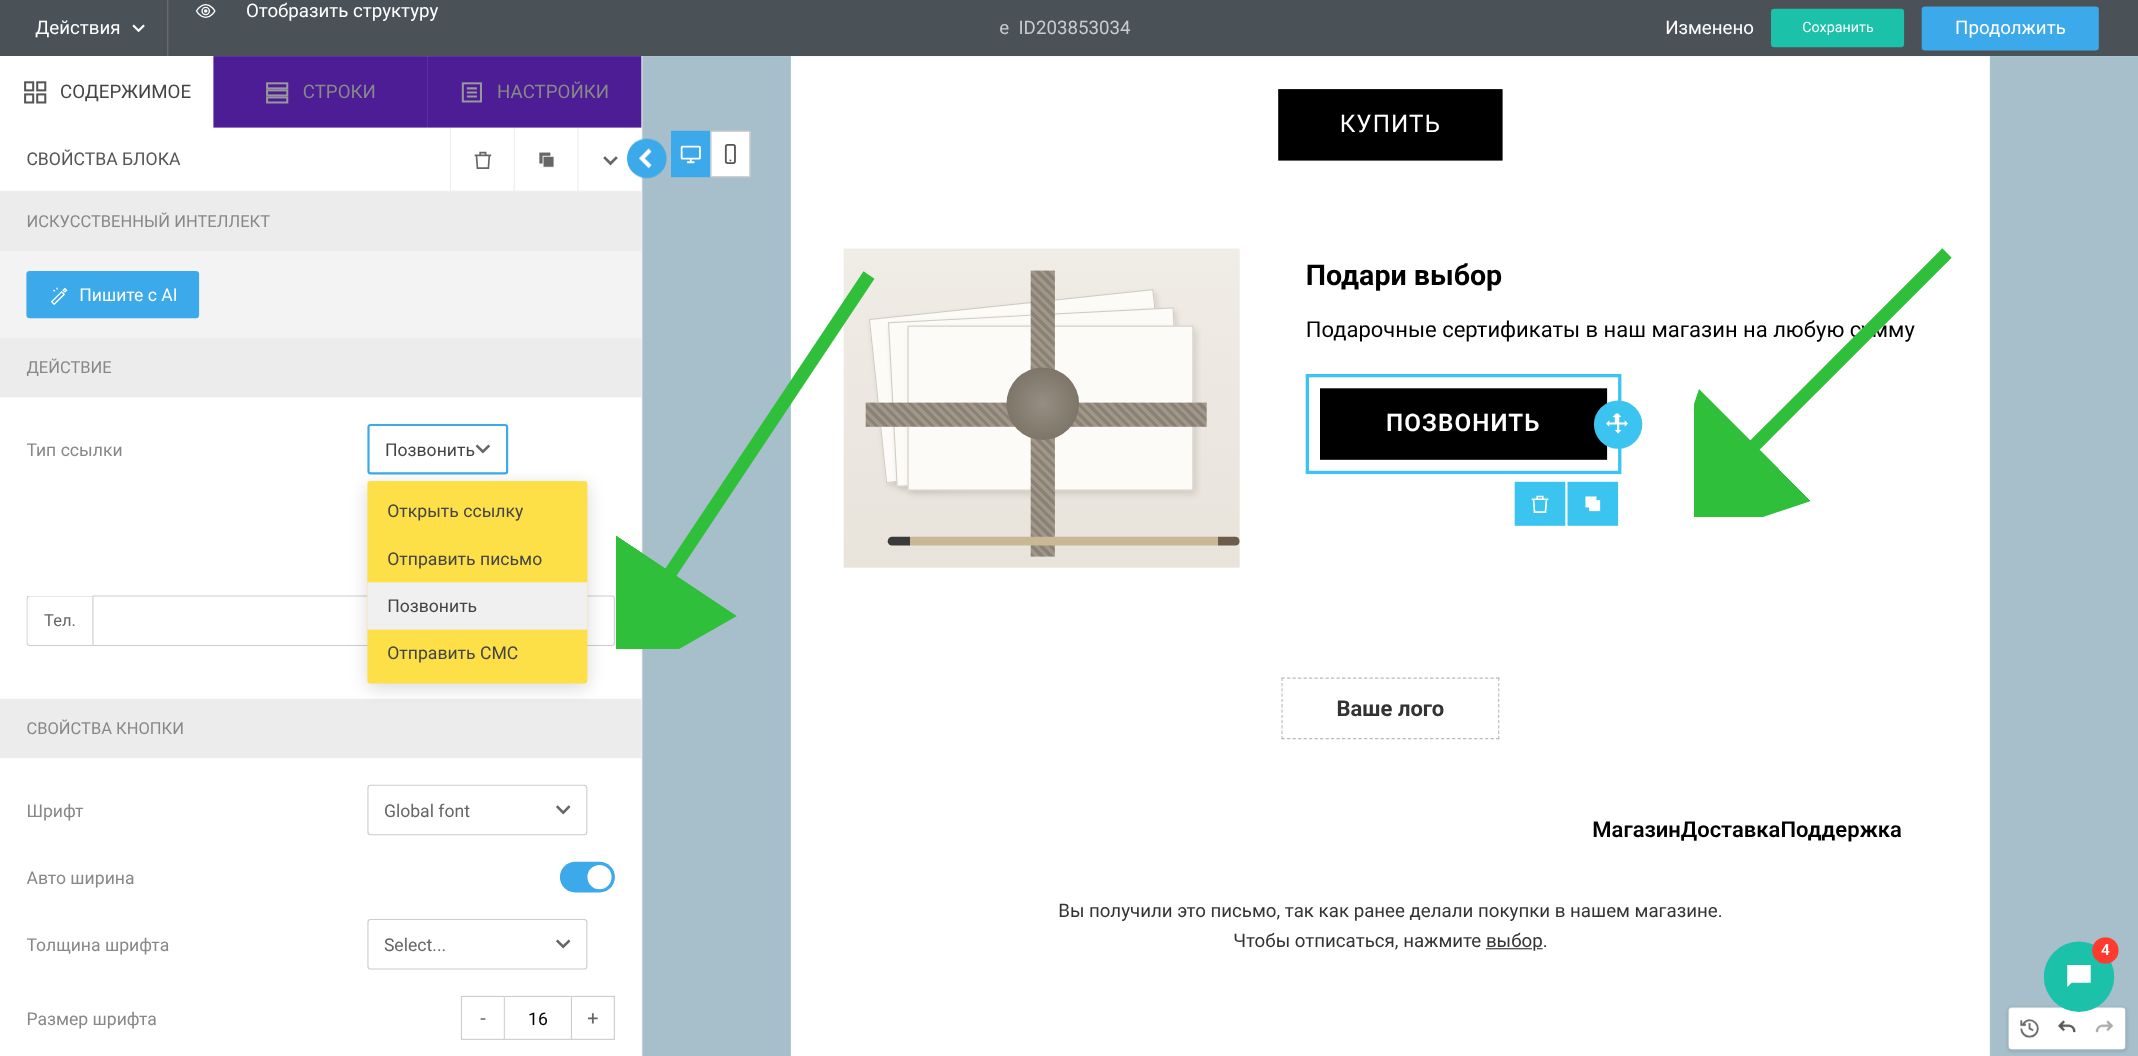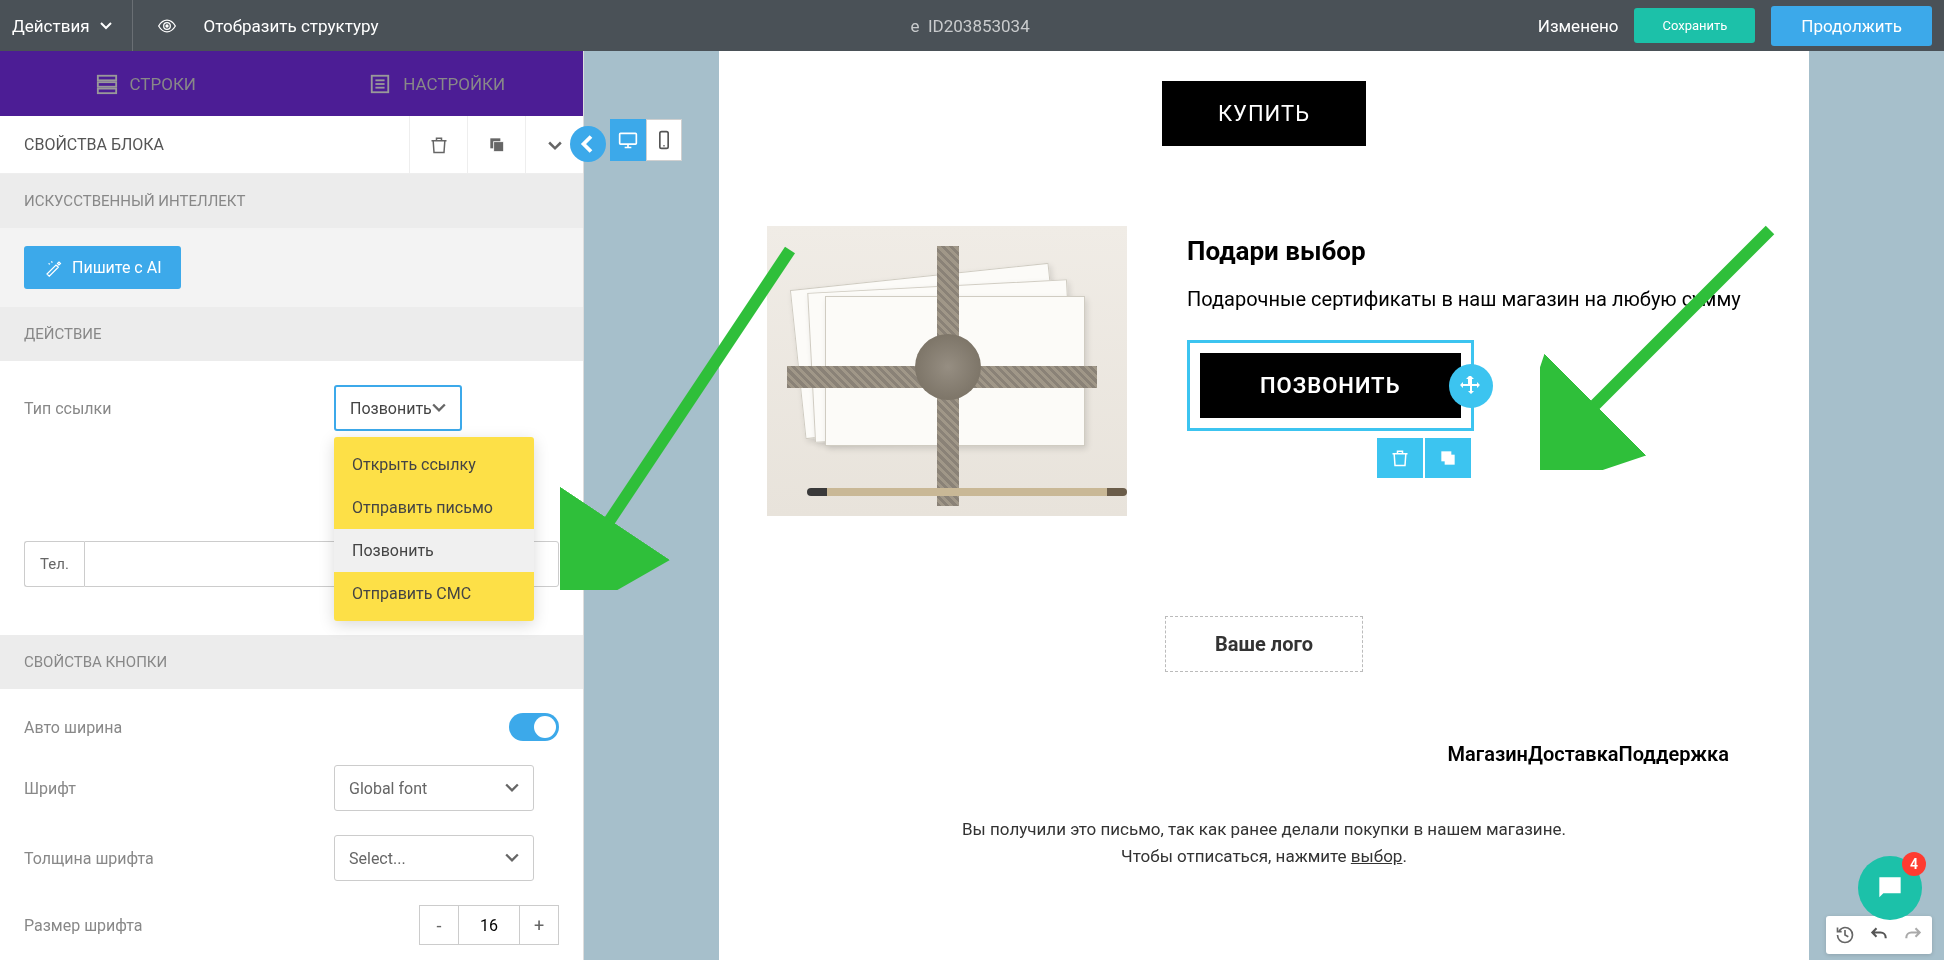--- a/index.html
+++ b/index.html
@@ -1,24 +1,24 @@
 <!DOCTYPE html>
 <html><head>
 <meta charset="utf-8">
 <style>
 *{box-sizing:border-box;margin:0;padding:0;font-family:-apple-system,BlinkMacSystemFont,"Segoe UI",Roboto,Arial,sans-serif}
 body{background:#f5f5f5;overflow:hidden;width:1944px;height:960px;position:relative}
 .topbar{height:51px;background:#4a5157;display:flex;align-items:center;color:#fff;font-size:17px}
-.topbar-left{display:flex;align-items:center;padding-left:12px}
+.topbar-left{display:flex;align-items:flex-start;padding-left:32px}
 .actions-menu{display:flex;align-items:center;gap:10px;padding-right:20px;border-right:1px solid #6a6f74;height:51px;cursor:pointer}
 .chev-down{width:12px;height:12px}
 .show-structure{display:flex;align-items:center;gap:27px;padding:0 24px;cursor:pointer}
 .eye-ic{width:20px;height:20px}
 .topbar-center{flex:1;text-align:center;color:#c9cbcd;font-size:17px}
-.topbar-right{display:flex;align-items:center;gap:16px;padding-right:12px}
+.topbar-right{display:flex;align-items:center;gap:16px;padding-right:36px}
 .btn-save{background:#1cc1a9;color:#fff;border:none;padding:10px 28px;font-size:13px;border-radius:3px;cursor:pointer}
 .btn-continue{background:#3ca9ea;color:#fff;border:none;padding:10px 30px;font-size:17px;border-radius:3px;cursor:pointer}
 .main{display:flex;height:calc(100% - 51px);position:relative}
 .sidebar{width:584px;background:#fff;position:relative;border-right:1px solid #ddd;display:flex;flex-direction:column}
 .tabs{display:flex;height:65px}
 .tab{flex:1;display:flex;align-items:center;justify-content:center;gap:12px;font-size:17px;color:#888;cursor:pointer;background:#4c1d95}
 .tab.active{background:#fff;color:#444}
 .tab-ic{width:22px;height:22px}
 .collapse-btn{position:absolute;left:570px;top:75px;width:36px;height:36px;border-radius:50%;background:#3ca9ea;display:flex;align-items:center;justify-content:center;cursor:pointer;z-index:30}
 .collapse-btn svg{width:18px;height:18px}
@@ -113,20 +113,29 @@
   <div class="topbar-right">
     <span>Изменено</span>
     <button class="btn-save">Сохранить</button>
     <button class="btn-continue">Продолжить</button>
   </div>
 </div>
 
 <div class="main">
   <div class="sidebar">
     <div class="tabs">
+      <div class="tab active">
+        <svg class="tab-ic" viewBox="0 0 24 24">
+            <rect x="2" y="2" width="8" height="8" fill="none" stroke="#555" stroke-width="2"></rect>
+            <rect x="14" y="2" width="8" height="8" fill="none" stroke="#555" stroke-width="2"></rect>
+            <rect x="2" y="14" width="8" height="8" fill="none" stroke="#555" stroke-width="2"></rect>
+            <rect x="14" y="14" width="8" height="8" fill="none" stroke="#555" stroke-width="2"></rect>
+          </svg>
+        <span>СОДЕРЖИМОЕ</span>
+      </div>
       <div class="tab">
         <svg class="tab-ic" viewBox="0 0 24 24">
             <rect x="2" y="3" width="20" height="5" fill="none" stroke="#999" stroke-width="2"></rect>
             <rect x="2" y="10" width="20" height="5" fill="none" stroke="#999" stroke-width="2"></rect>
             <rect x="2" y="17" width="20" height="5" fill="none" stroke="#999" stroke-width="2"></rect>
           </svg>
         <span>СТРОКИ</span>
       </div>
       <div class="tab">
         <svg class="tab-ic" viewBox="0 0 24 24">
@@ -191,31 +200,31 @@
         </div>
         <div class="row" style="margin-top:110px">
           <div style="width:60px;height:46px;border:1px solid #ccc;border-right:none;border-radius:3px 0 0 3px;display:flex;align-items:center;justify-content:center;font-size:15px;color:#666;background:#fff">Тел.</div>
           <input class="text-input" style="border-radius: 0px 3px 3px 0px;">
         </div>
       </div>
 
       <div class="section-head">СВОЙСТВА КНОПКИ</div>
       <div class="action-section">
         <div class="row">
-          <div class="row-label">Авто ширина</div>
-          <div class="toggle"></div>
-        </div>
-        <div class="row">
           <div class="row-label">Шрифт</div>
           <div class="select-plain">
             <span>Global font</span>
             <svg class="chev" width="14" height="14" viewBox="0 0 12 12">
                 <path d="M1 3l5 5 5-5" stroke="#666" stroke-width="2" fill="none"></path>
               </svg>
           </div>
+        </div>
+        <div class="row">
+          <div class="row-label">Авто ширина</div>
+          <div class="toggle"></div>
         </div>
         <div class="row">
           <div class="row-label">Толщина шрифта</div>
           <div class="select-plain">
             <span>Select...</span>
             <svg class="chev" width="14" height="14" viewBox="0 0 12 12">
                 <path d="M1 3l5 5 5-5" stroke="#666" stroke-width="2" fill="none"></path>
               </svg>
           </div>
         </div>

